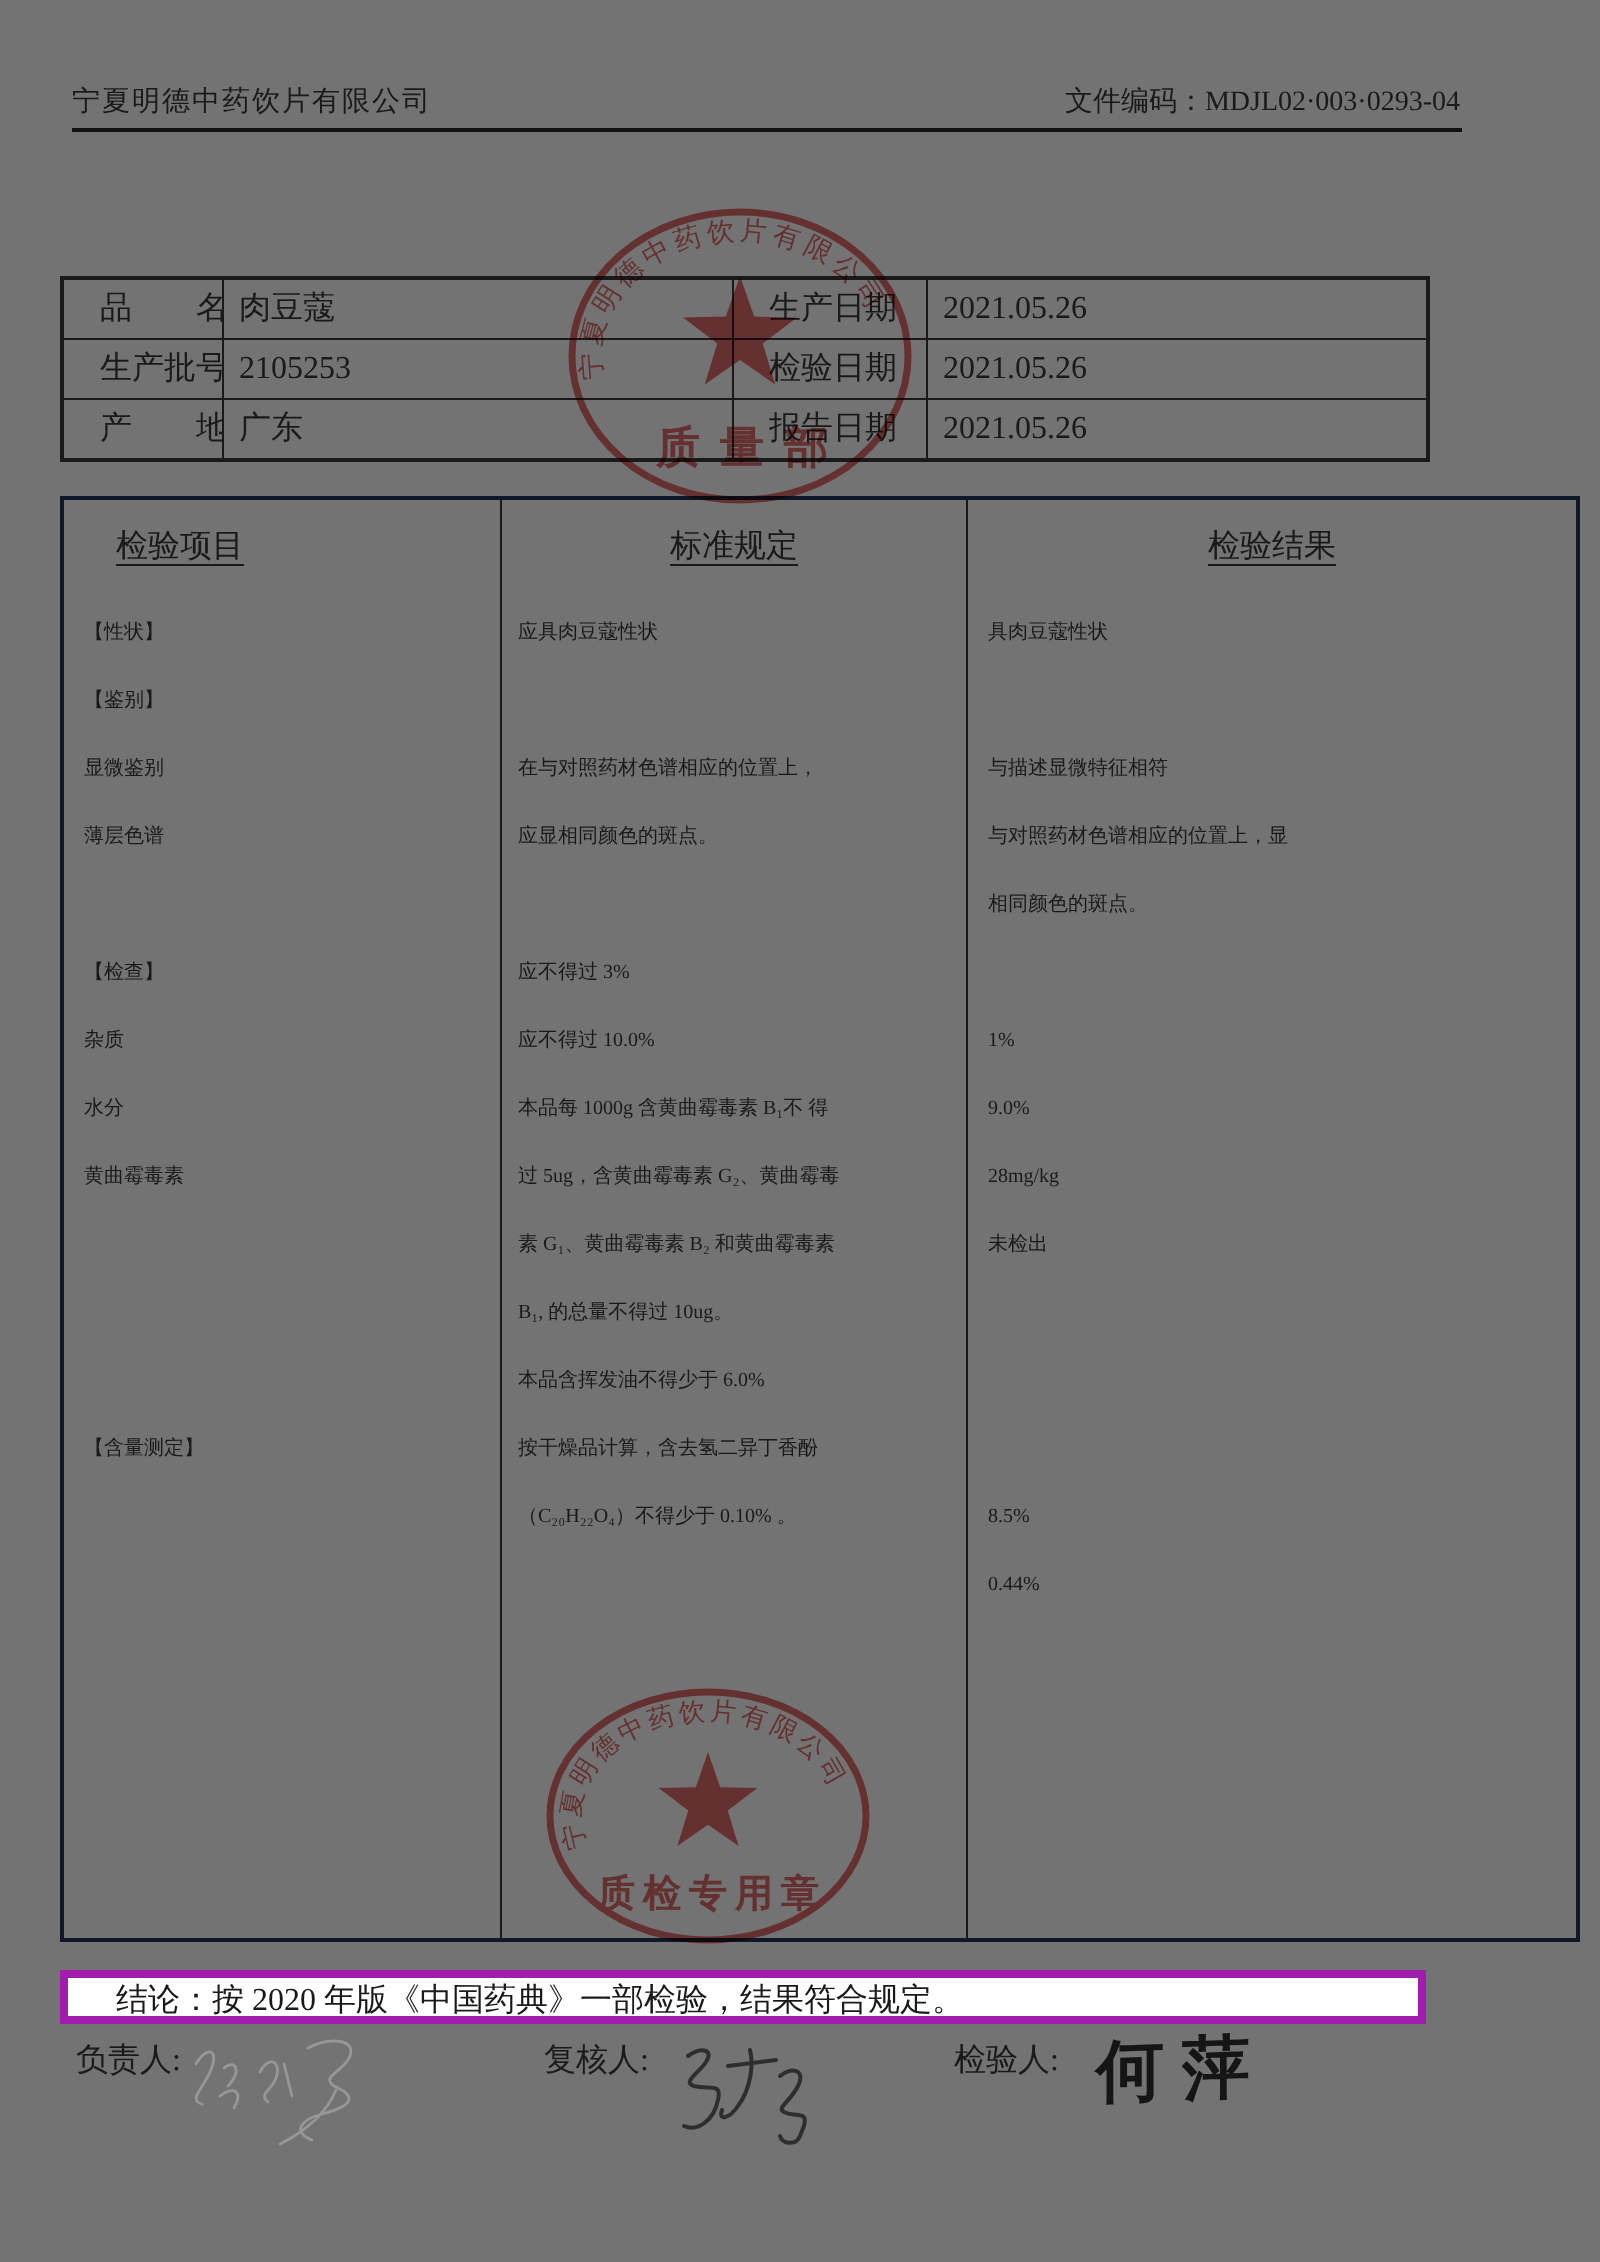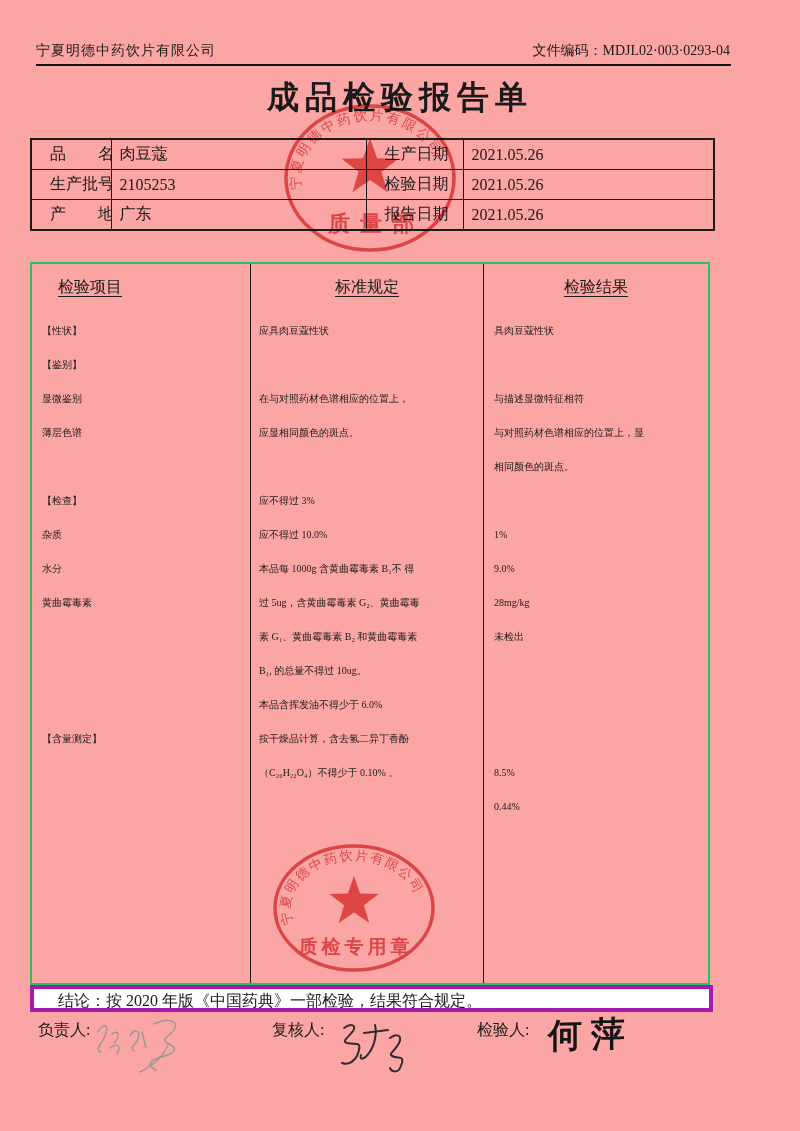--- a/index.html
+++ b/index.html
@@ -1,33 +1,33 @@
 <!DOCTYPE html>
 <html><head>
 <meta charset="utf-8">
 <style>
   html,body{margin:0;padding:0;background:#fff;}
-  .page{position:relative;width:800px;height:1131px;background:#fca5a5;overflow:hidden;
+  .page{position:relative;width:800px;height:1131px;background:#737373;overflow:hidden;
         font-family:"Liberation Serif","DejaVu Serif",serif;color:#1a1a1a;}
   
   .hdr-company{position:absolute;left:36px;top:42px;font-size:14px;letter-spacing:1px;}
   .hdr-code{position:absolute;right:70px;top:42px;font-size:14px;}
   .hdr-rule{position:absolute;left:36px;top:64px;width:695px;height:2px;background:#111;}
   
   .title{position:absolute;left:0;top:76px;width:800px;text-align:center;
          font-size:32px;font-weight:bold;letter-spacing:6px;}
   
   .info-table{position:absolute;left:30px;top:138px;width:683px;border-collapse:collapse;
               border:2px solid #1a1a1a;table-layout:fixed;}
   .info-table td{border:1px solid #1a1a1a;height:29px;font-size:16px;padding:0 0 0 8px;
                  white-space:nowrap;overflow:hidden;}
   .info-table td.info-label{padding-left:18px;}
   
-  .main-table{position:absolute;left:30px;top:262px;width:680px;height:723px;
-              border:2px solid #22c55e;display:flex;box-sizing:border-box;}
+  .main-table{position:absolute;left:30px;top:248px;width:760px;height:723px;
+              border:2px solid #0f172a;display:flex;box-sizing:border-box;}
   .mcol{box-sizing:border-box;}
   .mcol-1{width:219px;border-right:1px solid #1a1a1a;}
   .mcol-2{width:233px;border-right:1px solid #1a1a1a;}
   .mcol-3{flex:1;}
   .mhead{height:40px;padding-top:13px;text-align:center;font-size:16px;box-sizing:border-box;}
   .mcol-1 .mhead{text-align:left;padding-left:26px;}
   .mhead span{text-decoration:underline;text-underline-offset:4px;}
   .lines{padding-top:10px;}
   .tline{height:34px;line-height:34px;font-size:10px;white-space:nowrap;padding-left:10px;}
   .mcol-2 .tline{padding-left:8px;}
@@ -51,21 +51,20 @@
 </style>
 </head>
 <body>
 
 <div class="page">
 
   <div class="hdr-company">宁夏明德中药饮片有限公司</div>
   <div class="hdr-code"><span>文件编码：</span><span>MDJL02·003·0293-04</span></div>
   <div class="hdr-rule"></div>
 
-  <div class="title">成品检验报告单</div>
 
   <table class="info-table">
     <colgroup>
         <col style="width:80px">
         <col style="width:255px">
         <col style="width:97px">
         <col style="width:251px">
       </colgroup>
     <tbody>
         <tr>

